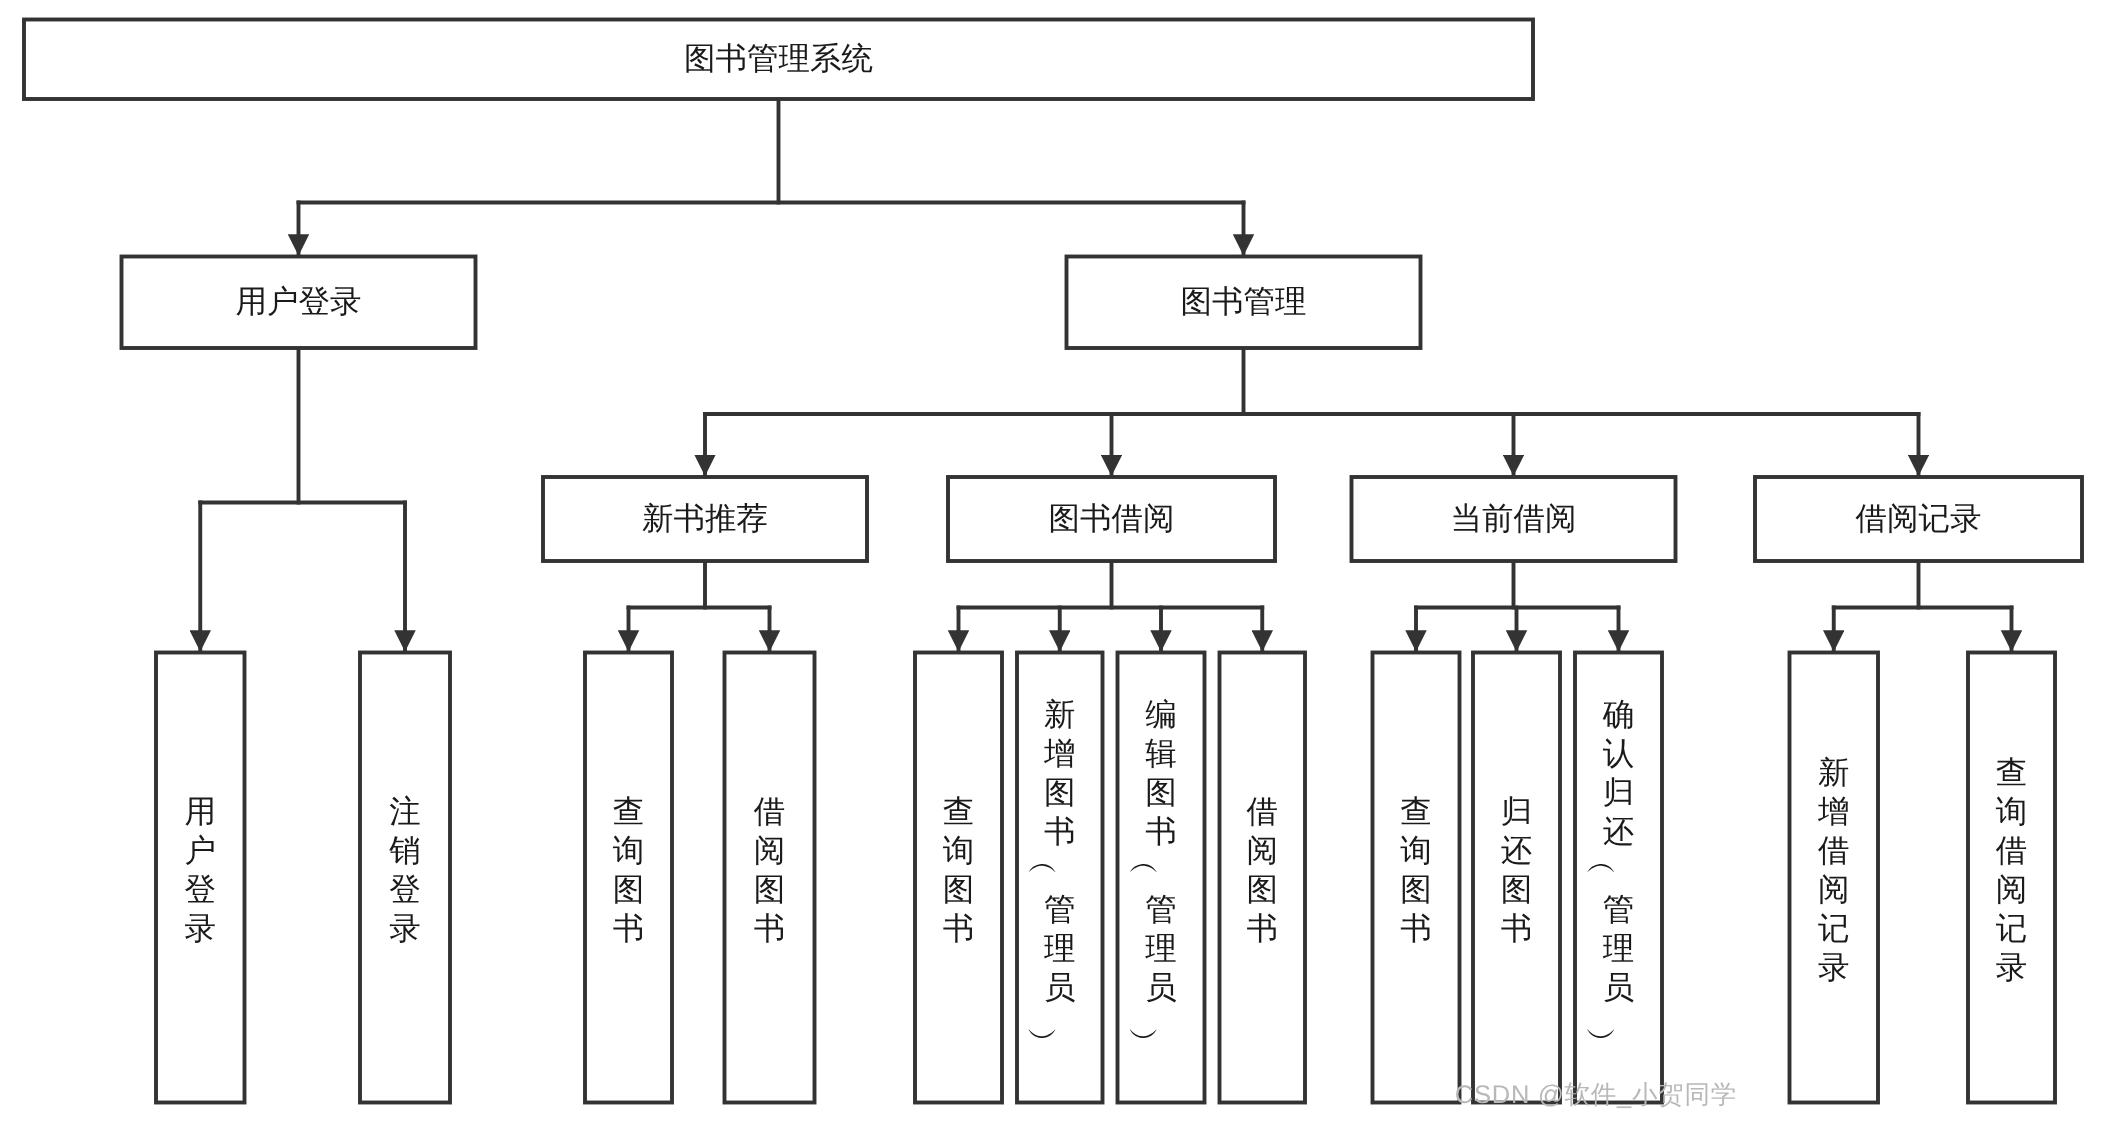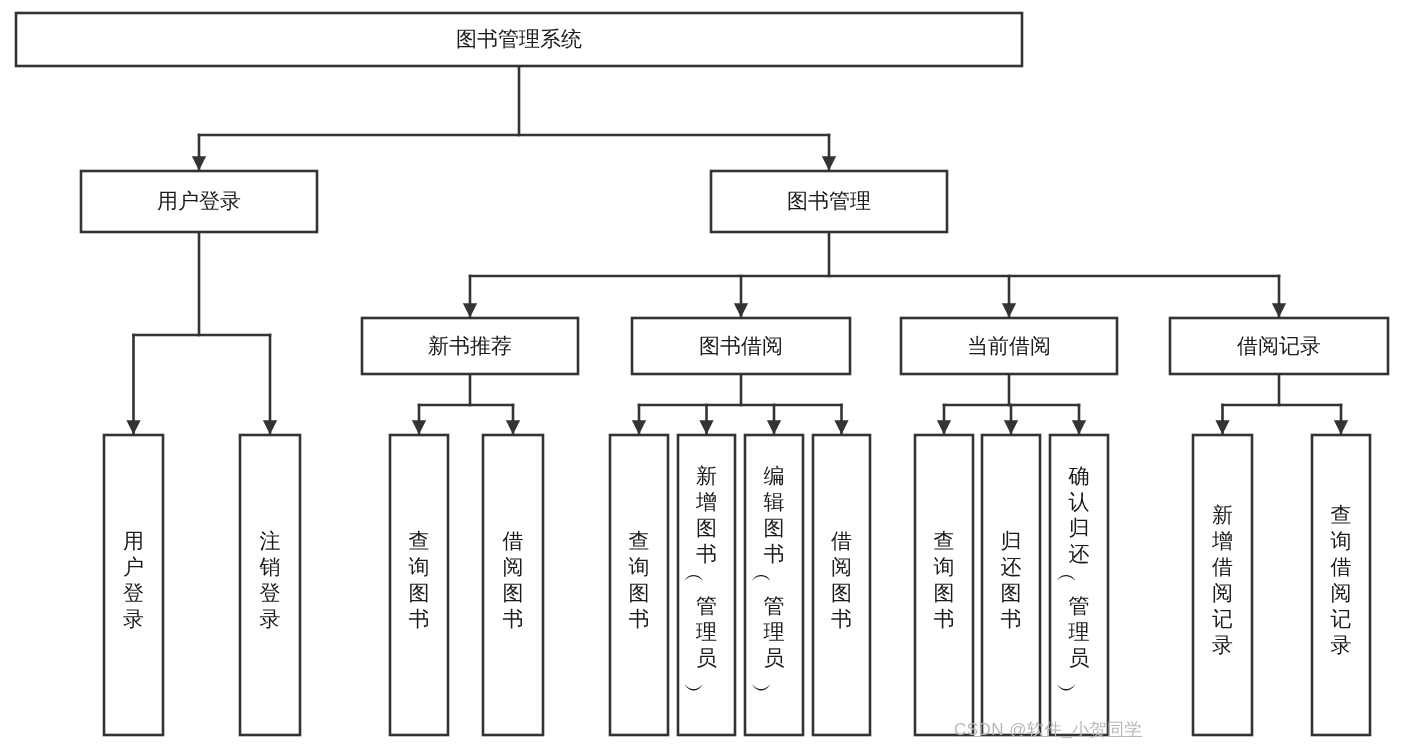--- a/index.html
+++ b/index.html
@@ -46,29 +46,28 @@
     dominant-baseline: middle;
   }
   .node-label-vertical {
     font-family: "Liberation Sans", "DejaVu Sans", sans-serif;
     fill: #1a1a1a;
     font-size: 21px;
     text-anchor: middle;
   }
   .watermark {
     position: absolute;
-    right: 28px;
+    right: 12px;
     bottom: 6px;
     font-family: "Liberation Sans", "DejaVu Sans", sans-serif;
     font-size: 17px;
     color: #b8b8b8;
     white-space: nowrap;
     letter-spacing: 0.5px;
     pointer-events: none;
-    text-decoration: underline;
   }
 </style>
 </head>
 <body>
 
 <div id="diagram-root">
 
   <svg id="diagram-svg" viewBox="0 0 1405 747">
     <defs>
       <marker id="arrow" viewBox="0 0 10 10" refX="9" refY="5" markerWidth="5.5" markerHeight="5.5" orient="auto-start-reverse">

